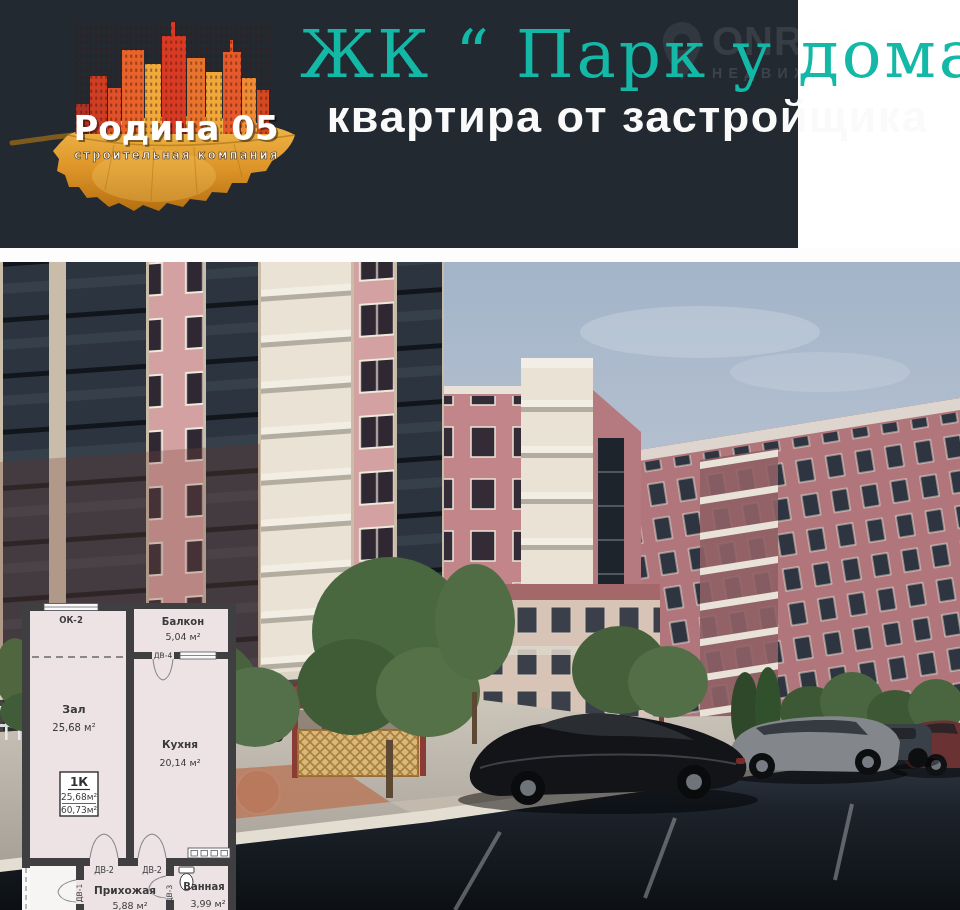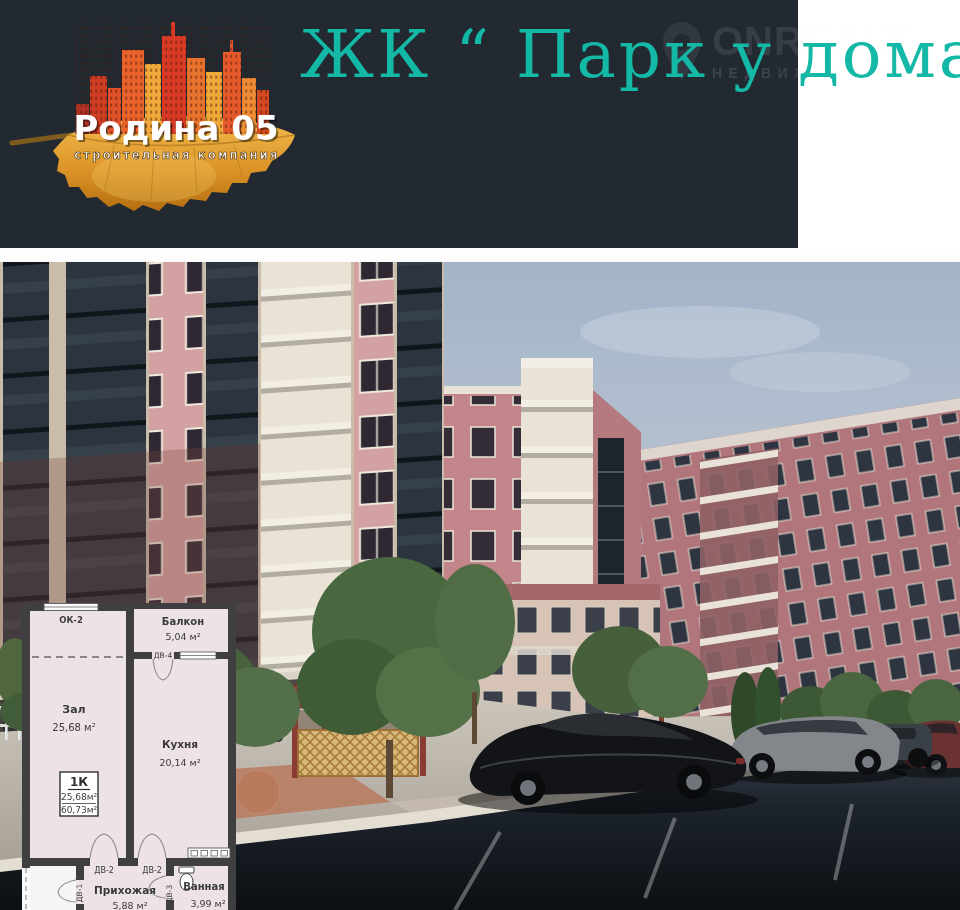--- a/index.html
+++ b/index.html
@@ -28,20 +28,21 @@
       <path fill="rgba(235,242,250,0.08)" fill-rule="evenodd" d="M22,2 C10,2 1,12 1,24 C1,40 22,66 22,66 C22,66 43,40 43,24 C43,12 34,2 22,2 Z M22,15 C27,15 31,19 31,24 C31,29 27,33 22,33 C17,33 13,29 13,24 C13,19 17,15 22,15 Z"></path>
     </svg>
     <div class="wm-text">
       <span class="wm-brand">ONREALT</span>
       <span class="wm-sub">НЕДВИЖИМОСТЬ</span>
     </div>
   </div>
 
   <div class="title-block">
     <div class="main-title">ЖК “ Парк у дома”</div>
+    <div class="sub-title">квартира от застройщика</div>
   </div>
 
   <svg class="logo" viewBox="0 0 300 238">
     <defs>
       <linearGradient id="leafGrad" x1="0" y1="0" x2="0" y2="1">
         <stop offset="0" stop-color="#f2bc4e"></stop>
           <stop offset="0.55" stop-color="#dd9428"></stop>
           <stop offset="1" stop-color="#b56f10"></stop>
       </linearGradient>
       <linearGradient id="cityGrad" x1="0" y1="0" x2="1" y2="0">

